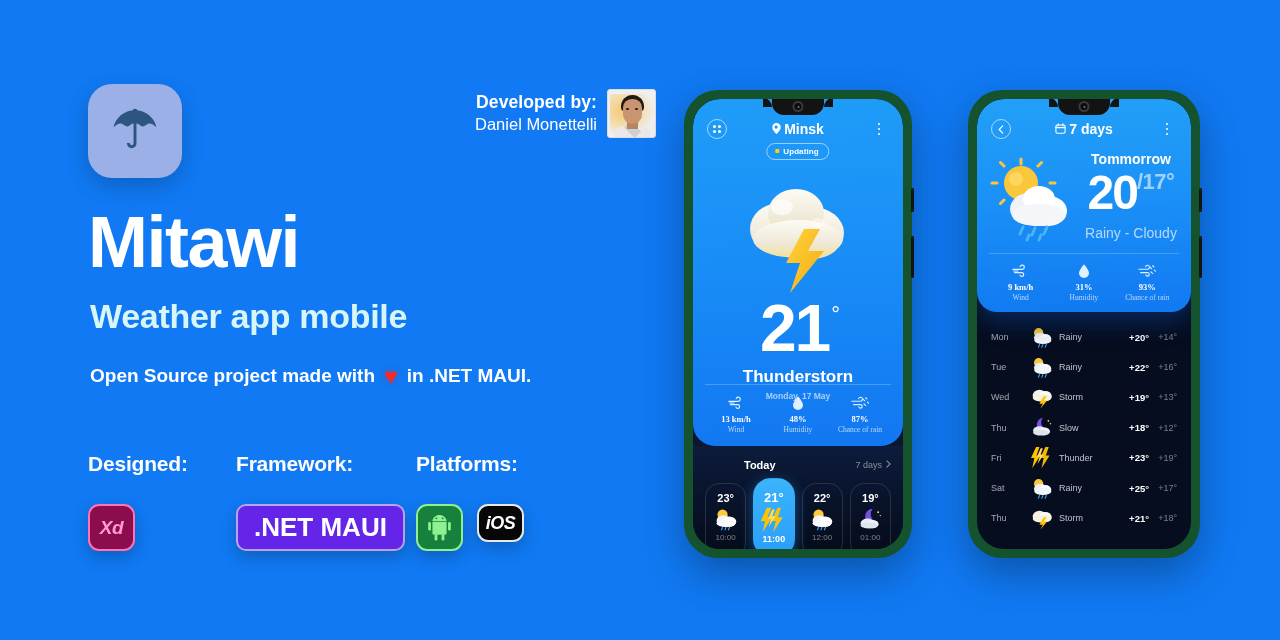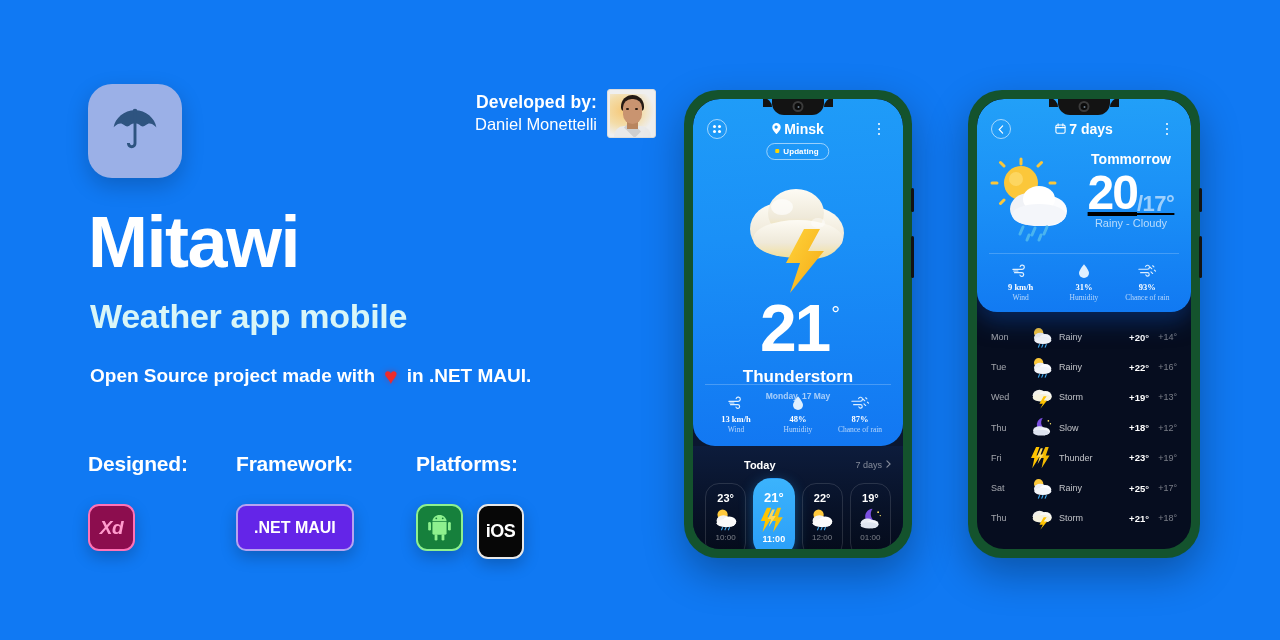--- a/index.html
+++ b/index.html
@@ -116,32 +116,32 @@
   }
   .chip-xd {
     width: 47px; height: 47px;
     background: #8c0d4e; border: 2px solid #ff72b6;
     color: #ff9ccd; font-size: 19px; font-weight: bold; font-style: italic;
     letter-spacing: -.5px;
   }
   .chip-maui {
     height: 47px; padding: 0 16px;
     background: #6425e8; border: 2px solid #b7a3f0;
-    color: #ffffff; font-size: 16px; font-weight: bold;
+    color: #ffffff; font-size: 26px; font-weight: bold;
     border-radius: 10px;
   }
   .chip-android {
     width: 47px; height: 47px;
     background: #16803c; border: 2px solid #8ef08e;
   }
   .chip-android svg { width: 25px; height: 27px; display:block; }
   .chip-ios {
-    width: 47px; height: 55px;
+    width: 47px; height: 38px;
     background: #070707; border: 2px solid #e8e8e8;
-    color: #ffffff; font-size: 18px; font-weight: bold; letter-spacing: -.5px;
+    color: #ffffff; font-size: 18px; font-weight: bold; letter-spacing: -.5px; font-style: italic;
   }
 
   
   .phone {
     position: absolute;
     border-radius: 34px;
     background: #14532d;
     padding: 9px;
     box-shadow: 0 16px 40px rgba(0,0,0,.30);
   }
@@ -286,25 +286,25 @@
     height: 213px;
     background: linear-gradient(178deg, #22a0f8 0%, #1b91f7 45%, #1179f2 100%);
     border-radius: 27px 27px 20px 20px;
     box-shadow: 0 10px 22px rgba(10,60,140,.55);
   }
   .s2-hero { position: absolute; left: 0; right: 0; top: 52px; height: 112px; }
   .s2-hero .icn { position: absolute; left: 8px; top: 4px; width: 96px; height: 92px; }
   .s2-hero .txt { position: absolute; left: 104px; right: 10px; top: 0; text-align: center; }
   .s2-hero .tomorrow { color:#fff; font-size: 14px; font-weight: bold; }
   .s2-hero .temps {
-    display:flex; align-items: flex-end; justify-content:center; margin-top: 2px; text-decoration: underline;
+    display:flex; align-items: flex-start; justify-content:center; margin-top: 2px;
   }
   .s2-hero .hi { color:#fff; font-size: 48px; font-weight: bold; line-height:1; letter-spacing:-2px; }
   .s2-hero .lo { color: rgba(255,255,255,.58); font-size: 22px; font-weight: bold; letter-spacing:-.5px; }
-  .s2-hero .desc { color: rgba(255,255,255,.68); font-size: 11px; }
+  .s2-hero .desc { color: rgba(255,255,255,.68); font-size: 14px; margin-top: 8px; }
 
   .s2-stats {
     position: absolute; left: 12px; right: 12px; bottom: 10px;
     border-top: 1px solid rgba(255,255,255,.20);
     padding-top: 8px; display:flex;
   }
 
   .days { padding: 10px 14px 0 14px; }
   .day-row {
     display: flex; align-items: center;

